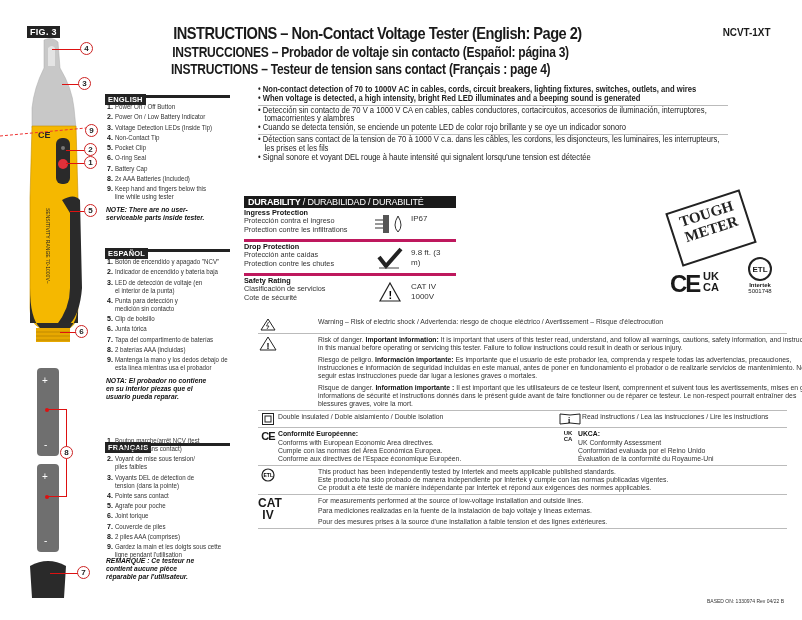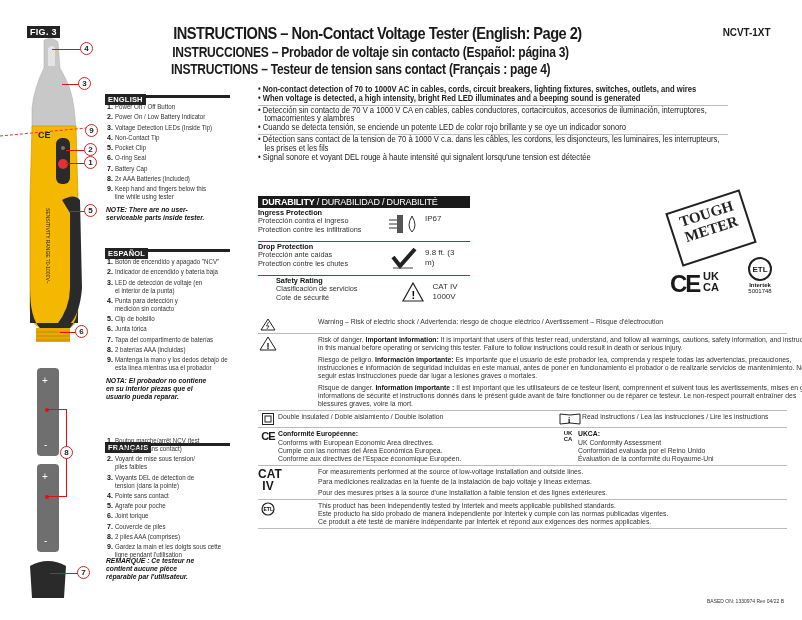--- a/index.html
+++ b/index.html
@@ -23,25 +23,25 @@
   .lang-note { position: absolute; left: 106px; font-size: 7.5px; font-weight: bold; font-style: italic; line-height: 8px; width: 150px; transform: scaleX(0.9); transform-origin: left; color: #111; }
 
   
   .features { position: absolute; left: 258px; width: 470px; }
   .fgroup { border-bottom: 1px solid #bbb; padding-bottom: 1px; margin-bottom: 1px; }
   .fgroup:last-child { border-bottom: none; }
   .fb { font-size: 8.2px; line-height: 8.8px; padding-left: 7px; text-indent: -7px; color: #222; white-space: normal; transform: scaleX(0.93); transform-origin: left; width: 505px; }
   .fb.bold { font-weight: bold; }
 
   
-  #dur { left: 258px; top: 196px; width: 212px; }
+  #dur { left: 244px; top: 196px; width: 212px; }
   #dur-head { background: #1a1a1a; color: #fff; font-size: 9px; padding: 1px 4px; white-space: nowrap; letter-spacing: -0.2px; }
   #dur-head b { font-weight: bold; }
-  .dur-row { display: flex; border-bottom: 1px solid #be185d; height: 34px; align-items: flex-start; }
-  .dur-row:last-child { border-bottom: none; margin-left: 18px; }
+  .dur-row { display: flex; border-bottom: 3px solid #be185d; height: 34px; align-items: flex-start; }
+  .dur-row:last-child { border-bottom: none; }
   .dur-text { width: 125px; font-size: 7.3px; line-height: 8.3px; overflow: hidden; white-space: nowrap; color: #333; padding-top: 1px; }
   .dur-text b { color: #111; }
   .dur-icon { width: 42px; height: 32px; display: flex; align-items: center; justify-content: center; }
   .dur-val { width: 40px; font-size: 8px; line-height: 10px; padding-top: 6px; color: #333; }
 
   
   #tough { left: 672px; top: 200px; width: 78px; height: 56px; transform: rotate(-18deg); border: 2px solid #222; padding: 3px; font-family: "Liberation Serif", serif; font-weight: bold; font-size: 15px; line-height: 16px; text-align: center; color: #222; }
   #ce-logo { left: 670px; top: 270px; font-size: 24px; font-weight: bold; letter-spacing: -2px; }
   #ukca-logo { left: 703px; top: 271px; font-size: 11px; font-weight: bold; line-height: 11px; }
   #etl-logo { left: 748px; top: 257px; text-align: center; }
@@ -387,36 +387,36 @@
       <div>
         <div class="st" style="width:240px;"><b>UKCA:</b></div>
         <div class="st" style="width:240px;margin-top:1px;">UK Conformity Assessment</div>
         <div class="st" style="width:240px;">Conformidad evaluada por el Reino Unido</div>
         <div class="st" style="width:240px;">Évaluation de la conformité du Royaume-Uni</div>
       </div>
     </div>
   </div>
 
   <div class="sym-row">
+    <div class="sym-ic">
+        <svg width="16" height="16">
+          <circle cx="8" cy="7" r="6" fill="none" stroke="#222" stroke-width="1.2"></circle>
+          <text x="3.5" y="9" font-size="5" font-weight="bold" font-family="Liberation Sans, sans-serif">ETL</text>
+        </svg>
+      </div>
+    <div class="sym-body">
+      <div class="st">This product has been independently tested by Intertek and meets applicable published standards.</div>
+      <div class="st">Este producto ha sido probado de manera independiente por Intertek y cumple con las normas publicadas vigentes.</div>
+      <div class="st">Ce produit a été testé de manière indépendante par Intertek et répond aux exigences des normes applicables.</div>
+    </div>
+  </div>
+
+  <div class="sym-row">
     <div class="cat-box"><span>CAT</span><br><span>IV</span></div>
     <div class="sym-body">
       <div class="st">For measurements performed at the source of low-voltage installation and outside lines.</div>
       <div class="st" style="margin-top:2px;">Para mediciones realizadas en la fuente de la instalación de bajo voltaje y líneas externas.</div>
       <div class="st" style="margin-top:3px;">Pour des mesures prises à la source d'une installation à faible tension et des lignes extérieures.</div>
     </div>
   </div>
-
-  <div class="sym-row">
-    <div class="sym-ic">
-        <svg width="16" height="16">
-          <circle cx="8" cy="7" r="6" fill="none" stroke="#222" stroke-width="1.2"></circle>
-          <text x="3.5" y="9" font-size="5" font-weight="bold" font-family="Liberation Sans, sans-serif">ETL</text>
-        </svg>
-      </div>
-    <div class="sym-body">
-      <div class="st">This product has been independently tested by Intertek and meets applicable published standards.</div>
-      <div class="st">Este producto ha sido probado de manera independiente por Intertek y cumple con las normas publicadas vigentes.</div>
-      <div class="st">Ce produit a été testé de manière indépendante par Intertek et répond aux exigences des normes applicables.</div>
-    </div>
-  </div>
 </div>
 
 <div id="footer" class="abs">BASED ON: 1330974 Rev 04/22 B</div>
 
 </body></html>

